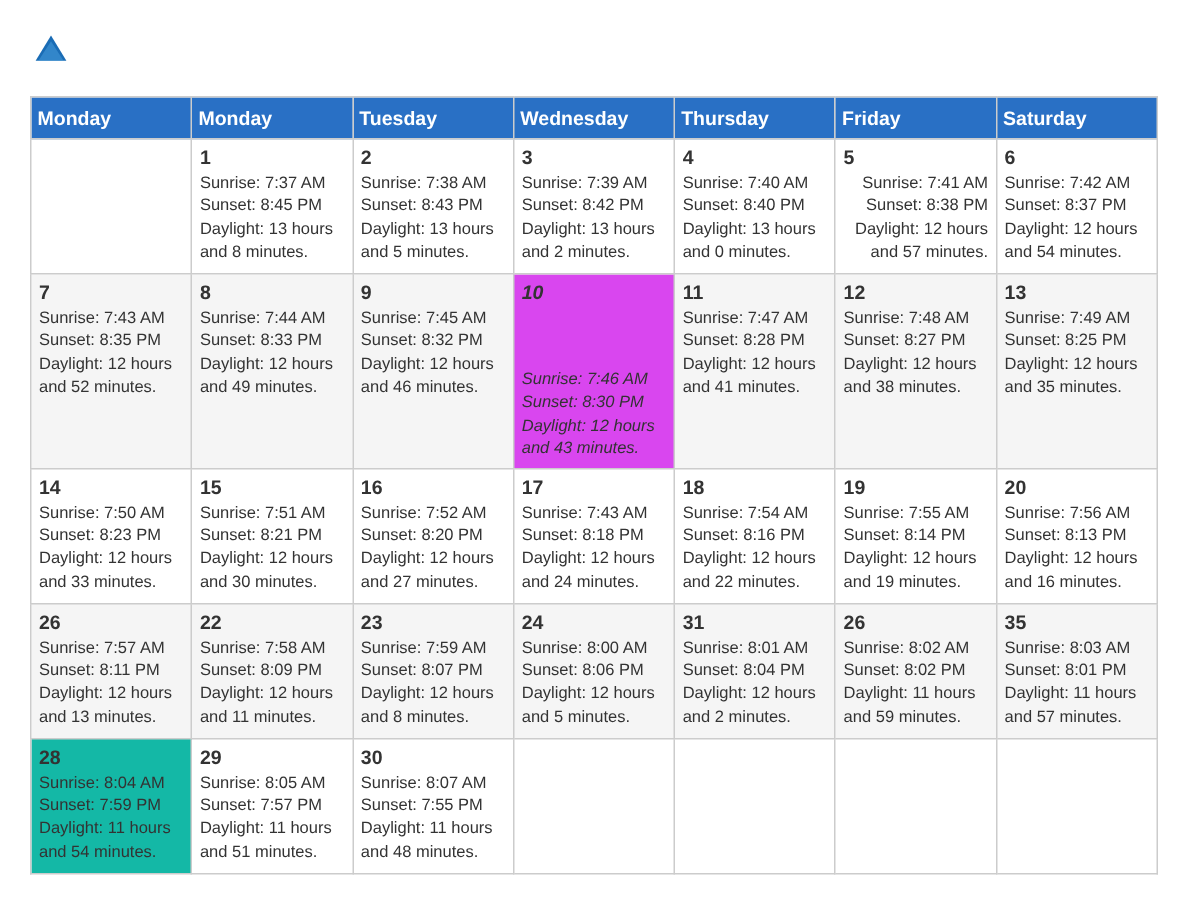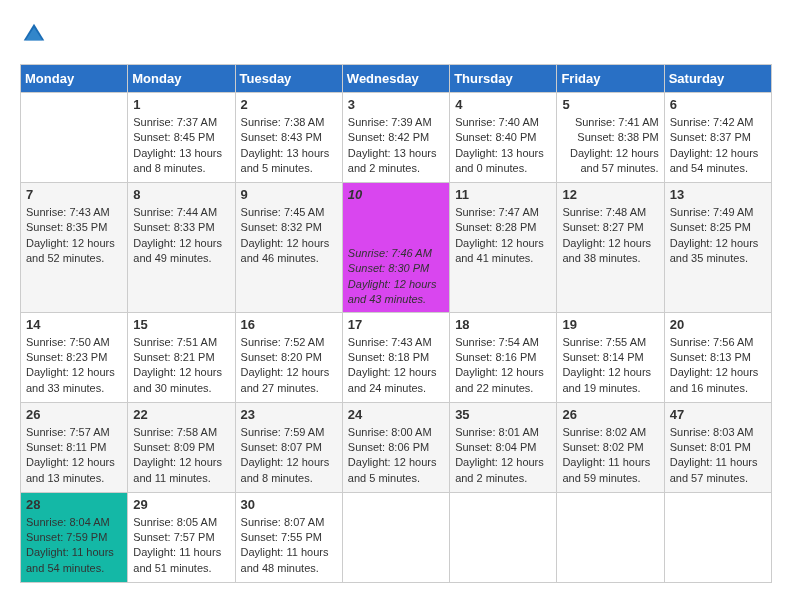--- a/index.html
+++ b/index.html
@@ -290,35 +290,35 @@
 and 8 minutes.</div>
         </td>
         <td style="background: rgb(245, 245, 245);">
           <div class="day-num">24</div>
           <div class="day-info" style="white-space: pre-line;">Sunrise: 8:00 AM
 Sunset: 8:06 PM
 Daylight: 12 hours
 and 5 minutes.</div>
         </td>
         <td style="background: rgb(245, 245, 245);">
-          <div class="day-num">35</div>
+          <div class="day-num">31</div>
           <div class="day-info" style="white-space: pre-line;">Sunrise: 8:01 AM
 Sunset: 8:04 PM
 Daylight: 12 hours
 and 2 minutes.</div>
         </td>
         <td style="background: rgb(245, 245, 245); margin-top: 16px;">
           <div class="day-num">26</div>
           <div class="day-info" style="white-space: pre-line;">Sunrise: 8:02 AM
 Sunset: 8:02 PM
 Daylight: 11 hours
 and 59 minutes.</div>
         </td>
         <td style="background: rgb(245, 245, 245);">
-          <div class="day-num">47</div>
+          <div class="day-num">35</div>
           <div class="day-info" style="white-space: pre-line;">Sunrise: 8:03 AM
 Sunset: 8:01 PM
 Daylight: 11 hours
 and 57 minutes.</div>
         </td>
       </tr>
       <tr>
         <td style="background: #14b8a6;">
           <div class="day-num">28</div>
           <div class="day-info" style="white-space: pre-line;">Sunrise: 8:04 AM

